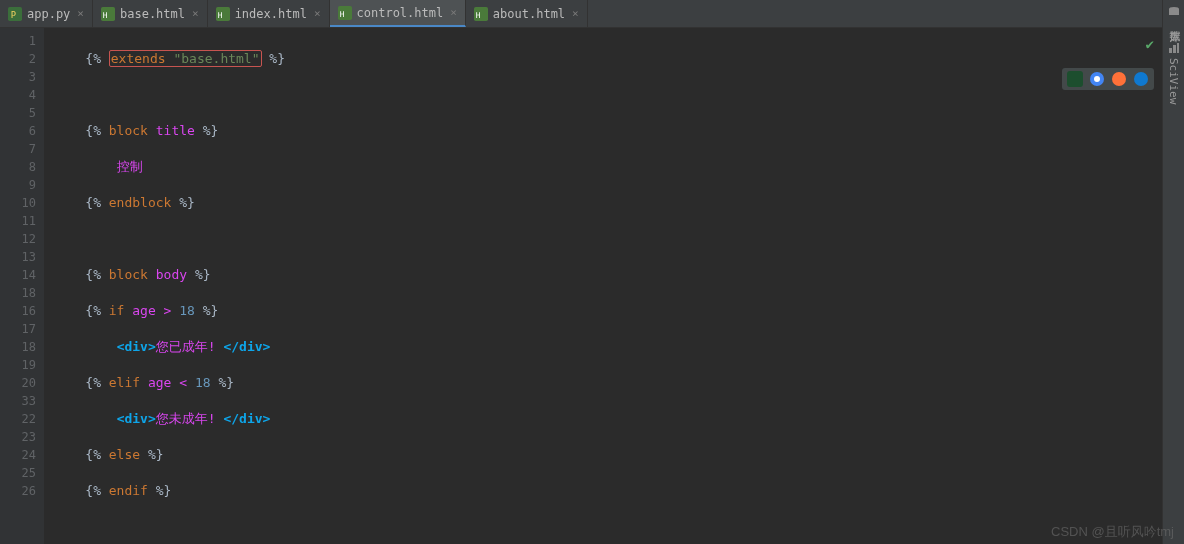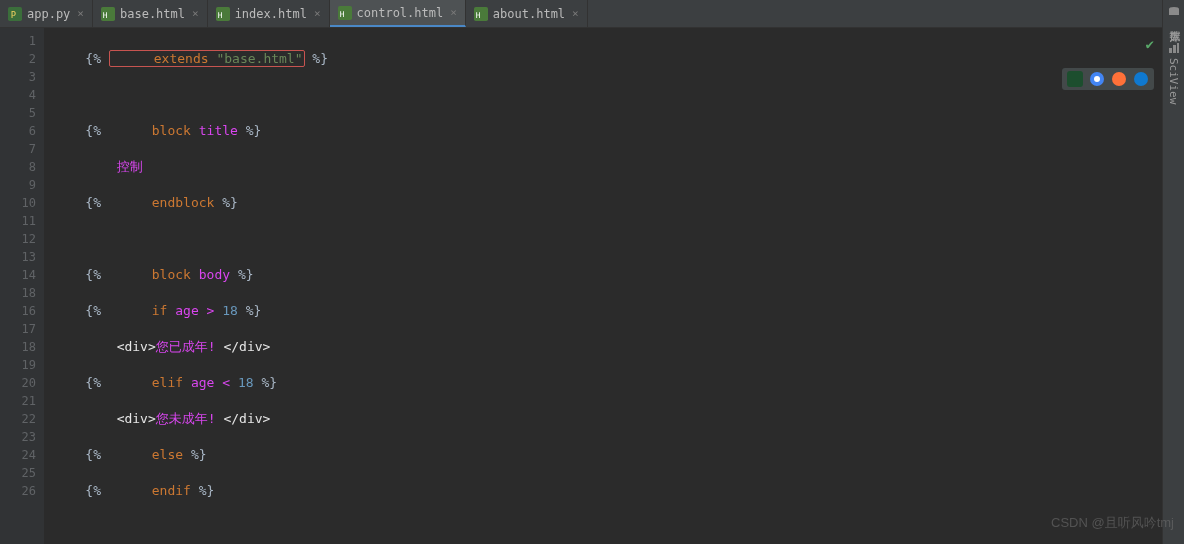--- a/index.html
+++ b/index.html
@@ -9,30 +9,30 @@
   .tab.active { background:#4e5254; border-bottom:2px solid #4a88c7; }
   .tab .ficon { width:14px; height:14px; }
   .tab .close { color:#7a7a7a; font-size:11px; margin-left:2px; }
   .more { margin-left:auto; color:#aaa; padding:0 10px; font-size:16px; }
   .sidebar-right { position:absolute; right:0; top:0; width:22px; height:100%; background:#3c3f41; border-left:1px solid #323232; display:flex; flex-direction:column; align-items:center; padding-top:6px; gap:20px; }
   .sidebar-right .vlabel { writing-mode:vertical-rl; font-size:11px; color:#9b9b9b; display:flex; align-items:center; gap:4px; }
   .editor { display:flex; height:calc(100% - 28px); }
   .gutter { width:44px; background:#313335; text-align:right; padding:4px 8px 0 0; color:#606366; font-size:12px; line-height:18px; user-select:none; }
   .code { flex:1; padding:4px 0 0 10px; font-size:13px; line-height:18px; position:relative; white-space:pre; }
   .tag-delim { color:#a9b7c6; }
-  .kw { color:#cc7832;margin-left:43px; }
+  .kw { color:#cc7832; }
   .str { color:#6a8759; }
   .num { color:#6897bb; }
   .txt { color:#d946ef; }
-  .htag { color:#e5e5e5; }
+  .htag { color:#0ea5e9;font-weight:bold; }
   .highlight-box { border:1px solid #c75450; padding:0 1px; border-radius:2px; }
   .check { color:#59a869; position:absolute; right:30px; top:36px; font-size:14px; }
   .badges { position:absolute; right:30px; top:68px; background:#43494a; padding:3px 5px; border-radius:3px; display:flex; gap:6px; align-items:center; }
   .badge { width:16px; height:16px; border-radius:3px; }
-  .watermark { position:absolute; right:10px; bottom:12px; color:#6d6d6d; font-size:13px; opacity:.6; font-family:sans-serif; }
+  .watermark { position:absolute; right:10px; bottom:3px; color:#6d6d6d; font-size:13px; opacity:.6; font-family:sans-serif; }
 </style>
 </head>
 <body>
 
 <div class="tabs">
   <div class="tab">
     <svg class="ficon" viewBox="0 0 16 16">
         <rect width="16" height="16" rx="2" fill="#3b6e3b"></rect>
         <text x="3" y="12" font-size="10" fill="#f0d060">P</text>
       </svg>
@@ -89,21 +89,21 @@
     <div>11</div>
     <div>12</div>
     <div>13</div>
     <div>14</div>
     <div>18</div>
     <div>16</div>
     <div>17</div>
     <div>18</div>
     <div>19</div>
     <div>20</div>
-    <div>21</div>
+    <div>33</div>
     <div>22</div>
     <div>23</div>
     <div>24</div>
     <div>25</div>
     <div>26</div>
   </div>
   <div class="code">
 <div>    <span class="tag-delim">{% </span><span class="highlight-box"><span class="kw">extends </span><span class="str">"base.html"</span></span><span class="tag-delim"> %}</span></div>
 <div> </div>
 <div>    <span class="tag-delim">{% </span><span class="kw">block </span><span class="txt">title </span><span class="tag-delim">%}</span></div>

